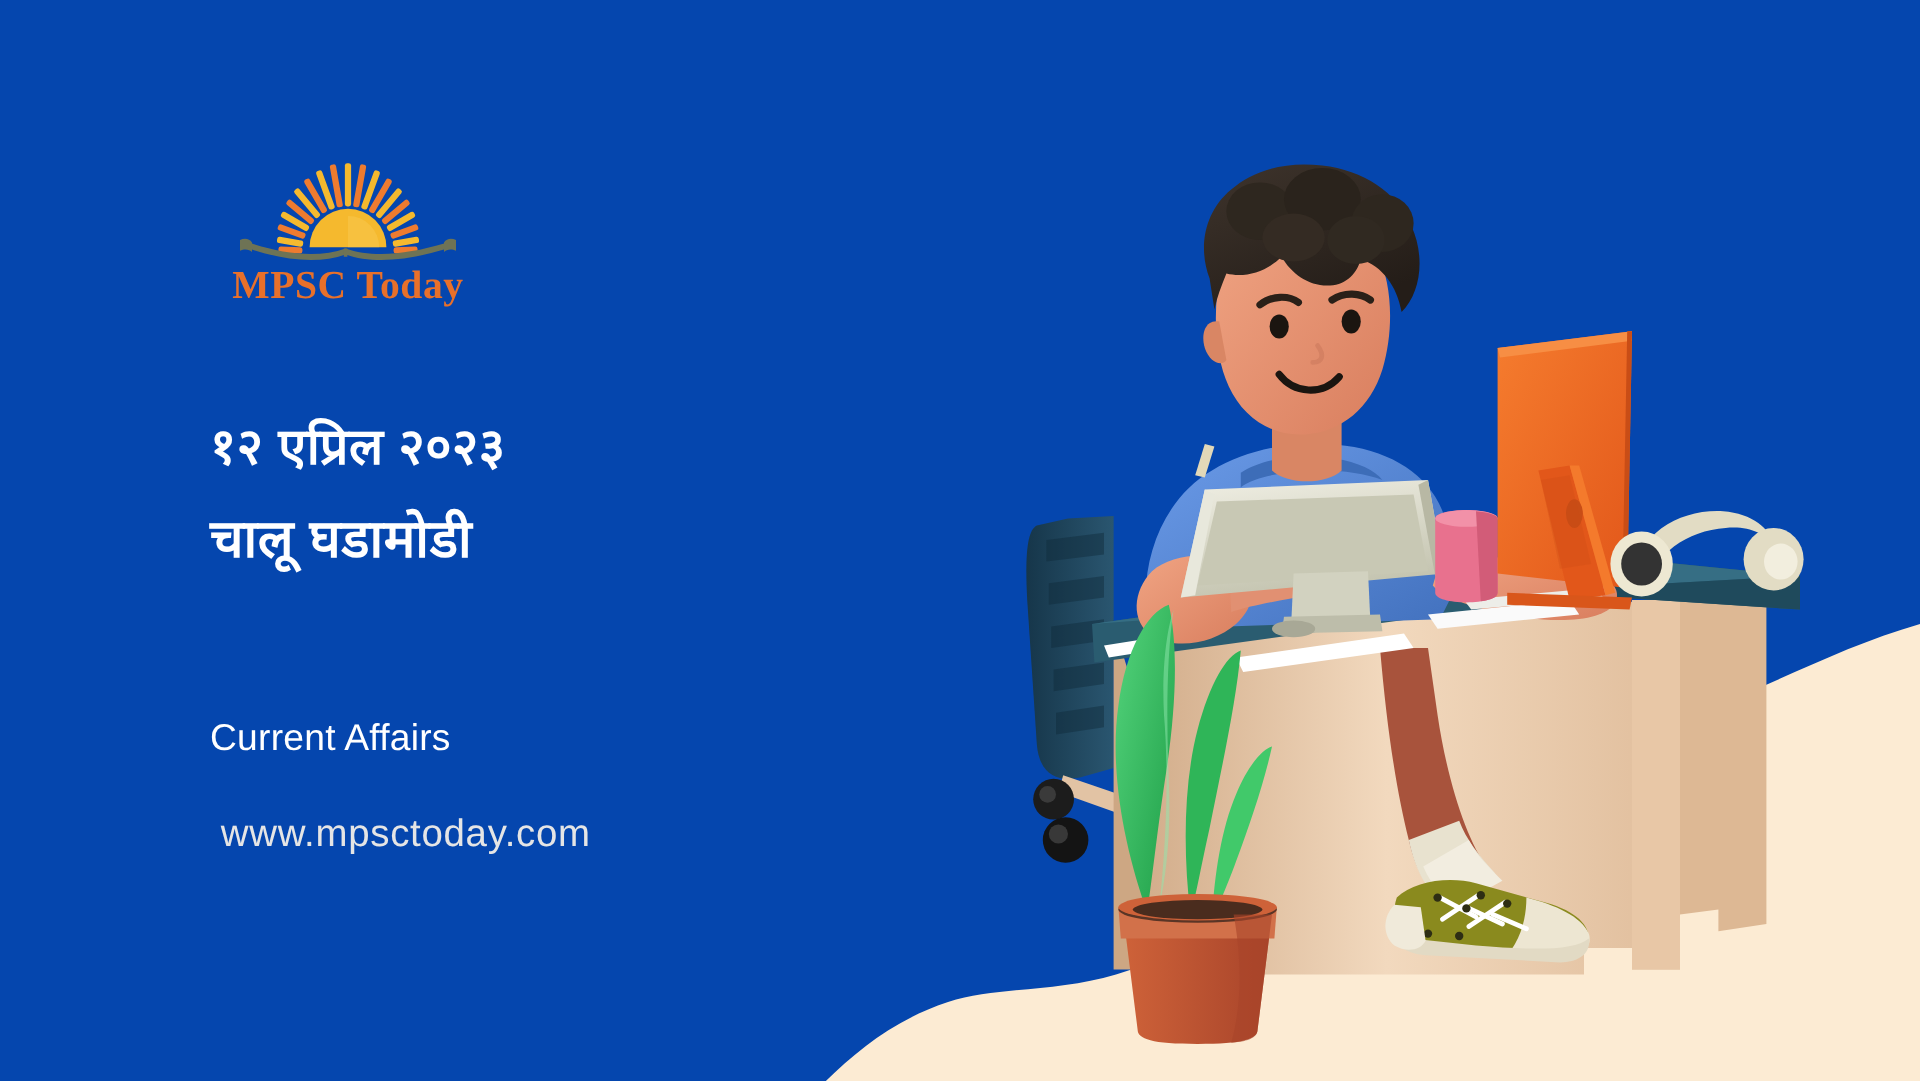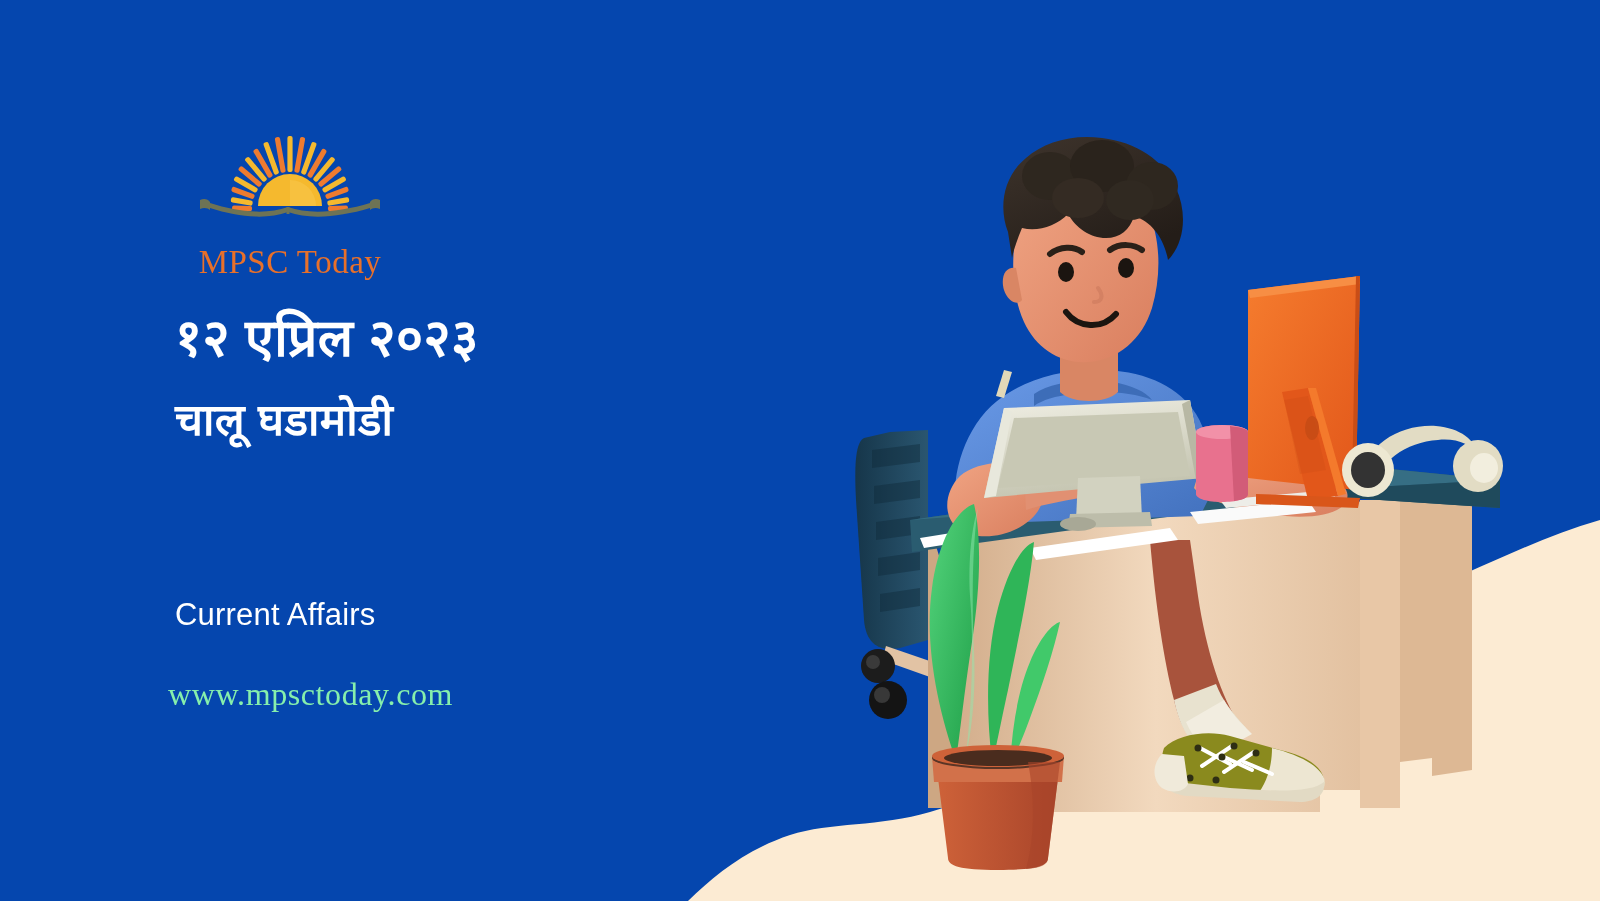--- a/index.html
+++ b/index.html
@@ -43,61 +43,60 @@
   }
 
   .logo-mark { position:absolute; left:0; top:0; width:216px; height:96px; }
 
   .logo-word {
     position:absolute;
     left:0; top:92px;
     width:216px;
     text-align:center;
     font-family:"Liberation Serif", serif;
-    font-weight:400;
+    font-weight:700;
     font-size:33px;
     letter-spacing:0.5px;
     color:#E8702A;
     white-space:nowrap;
-    margin-top:24px;
   }
 
   
   .headline {
     position:absolute;
     left:175px; top:312px;
     width:560px;
   }
 
   .line-date, .line-topic {
     color:#FFFFFF;
     font-family:"Liberation Sans", sans-serif;
     font-weight:700;
     line-height:1.0;
     white-space:nowrap;
   }
 
-  .line-date  { font-size:52px; letter-spacing:0.5px; }
+  .line-date  { font-size:42px; letter-spacing:0.5px;margin-top:40px; }
   .line-topic { font-size:44px; margin-top:34px; letter-spacing:0.5px; }
 
   .subtitle {
     position:absolute;
     left:175px; top:597px;
     color:#FFFFFF;
     font-size:31px;
     font-weight:400;
     letter-spacing:0.2px;
     white-space:nowrap;
   }
 
   .website {
     position:absolute;
-    left:168px; top:676px;
-    color:#86efac;
-    font-family:Liberation Serif, serif;
+    left:184px; top:676px;
+    color:#e5e5e5;
+    font-family:Liberation Sans, sans-serif;
     font-size:32px;
     font-weight:400;
     letter-spacing:0.6px;
     white-space:nowrap;
   }
 
   
   .illustration {
     position:absolute;
     left:760px; top:0;

